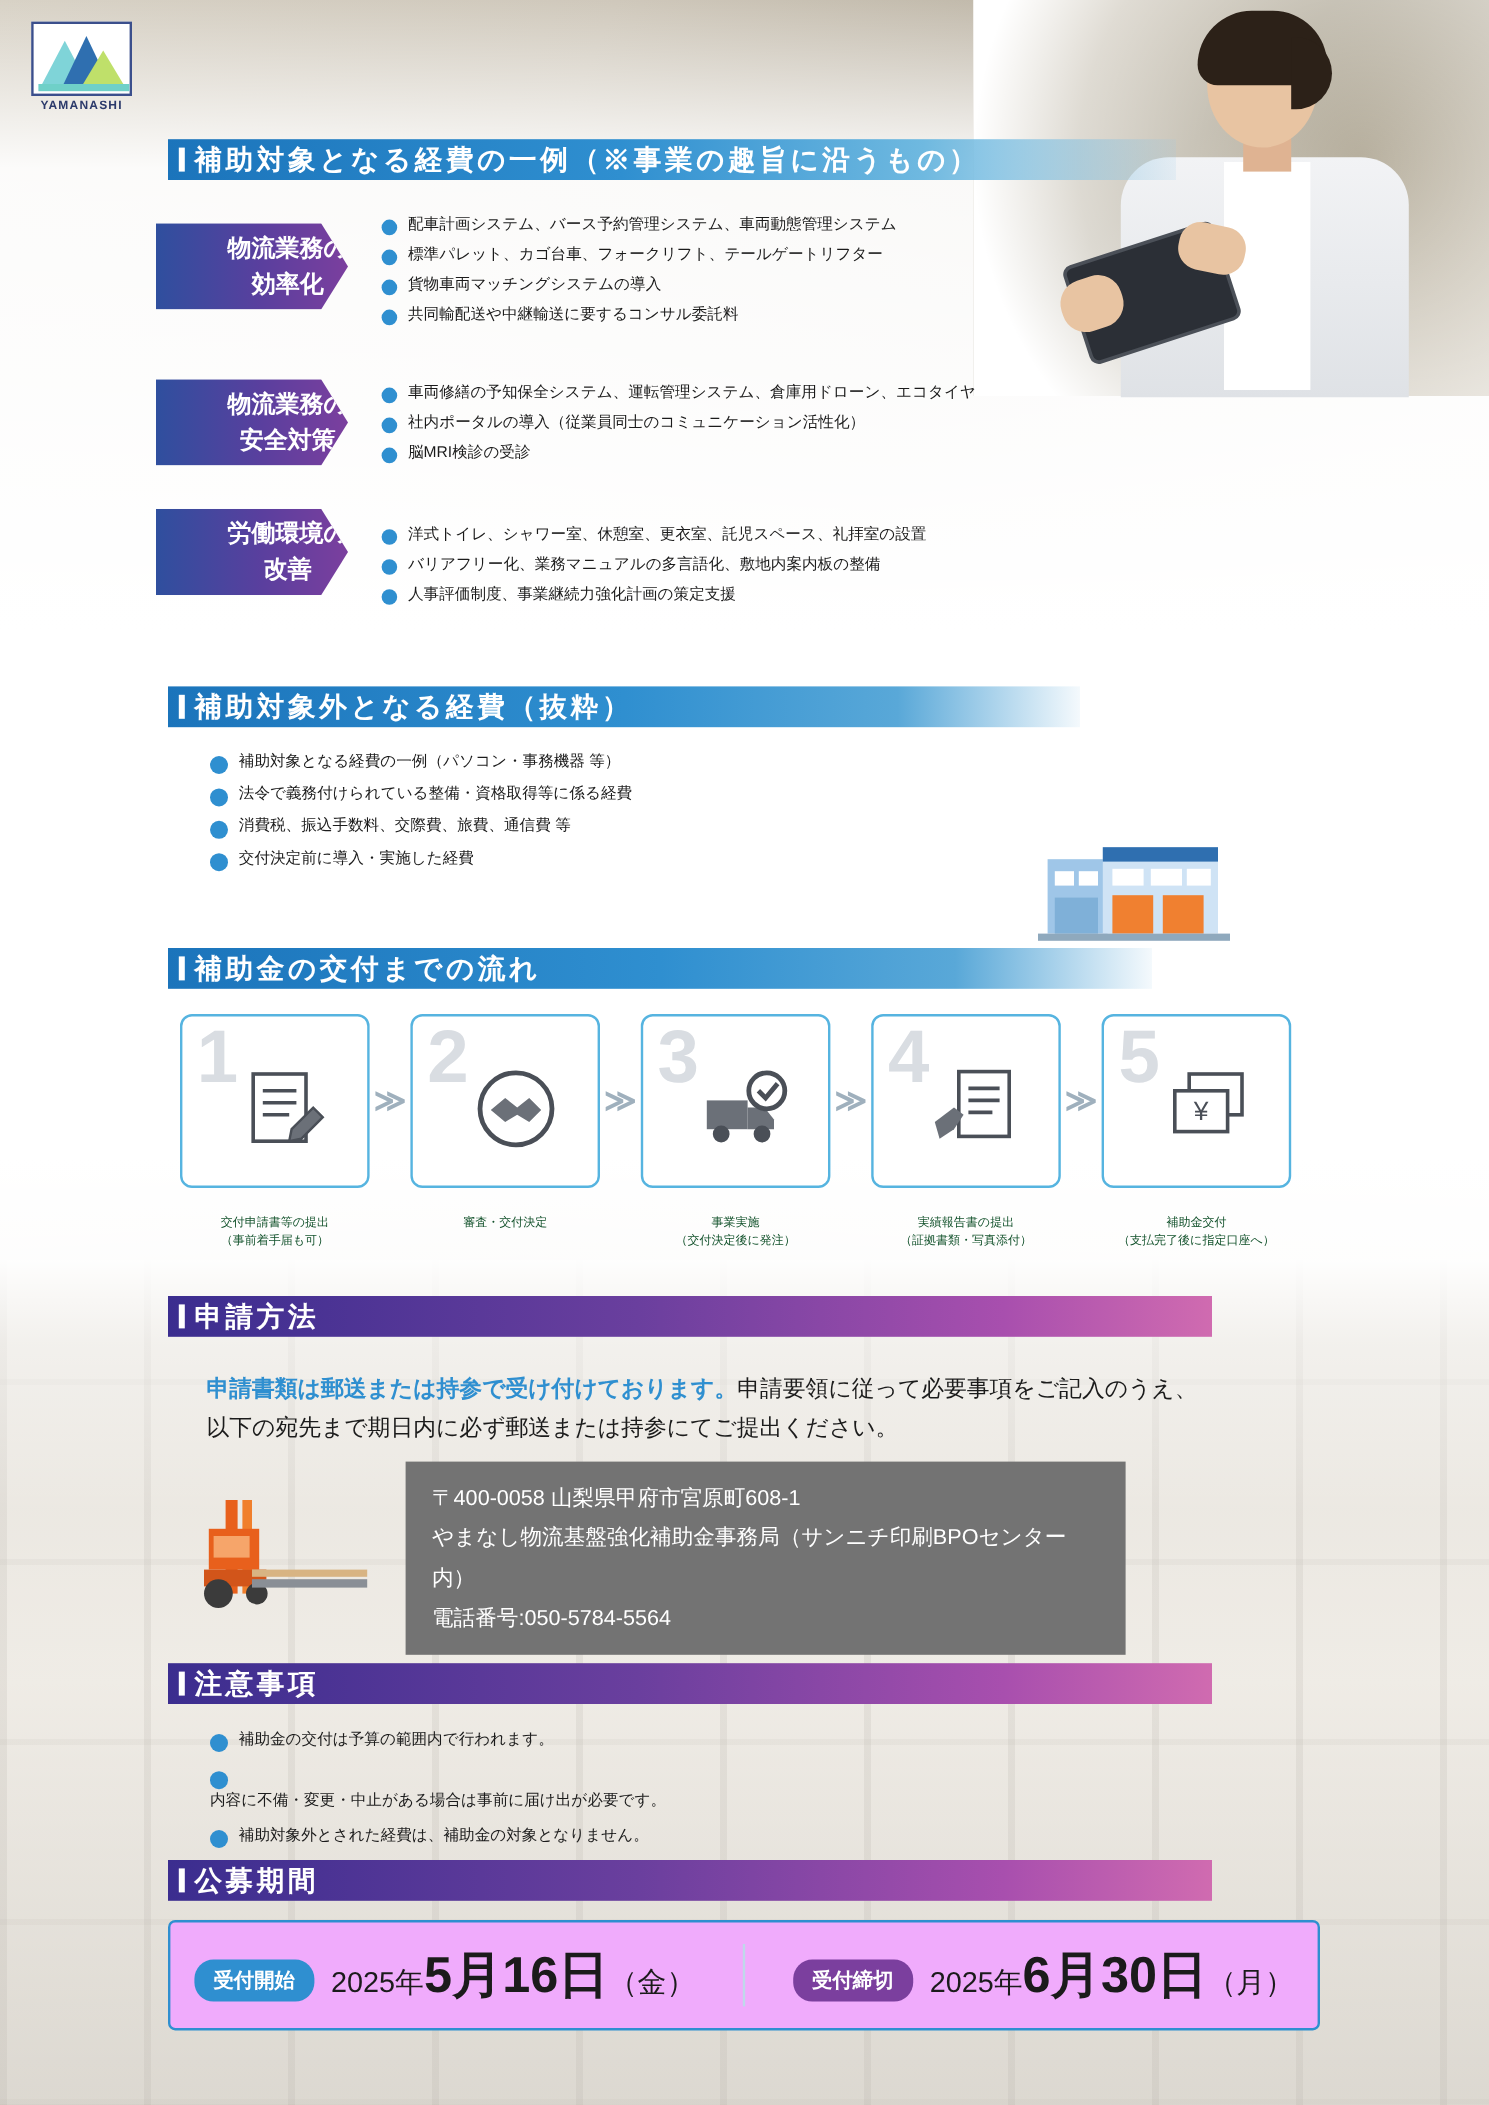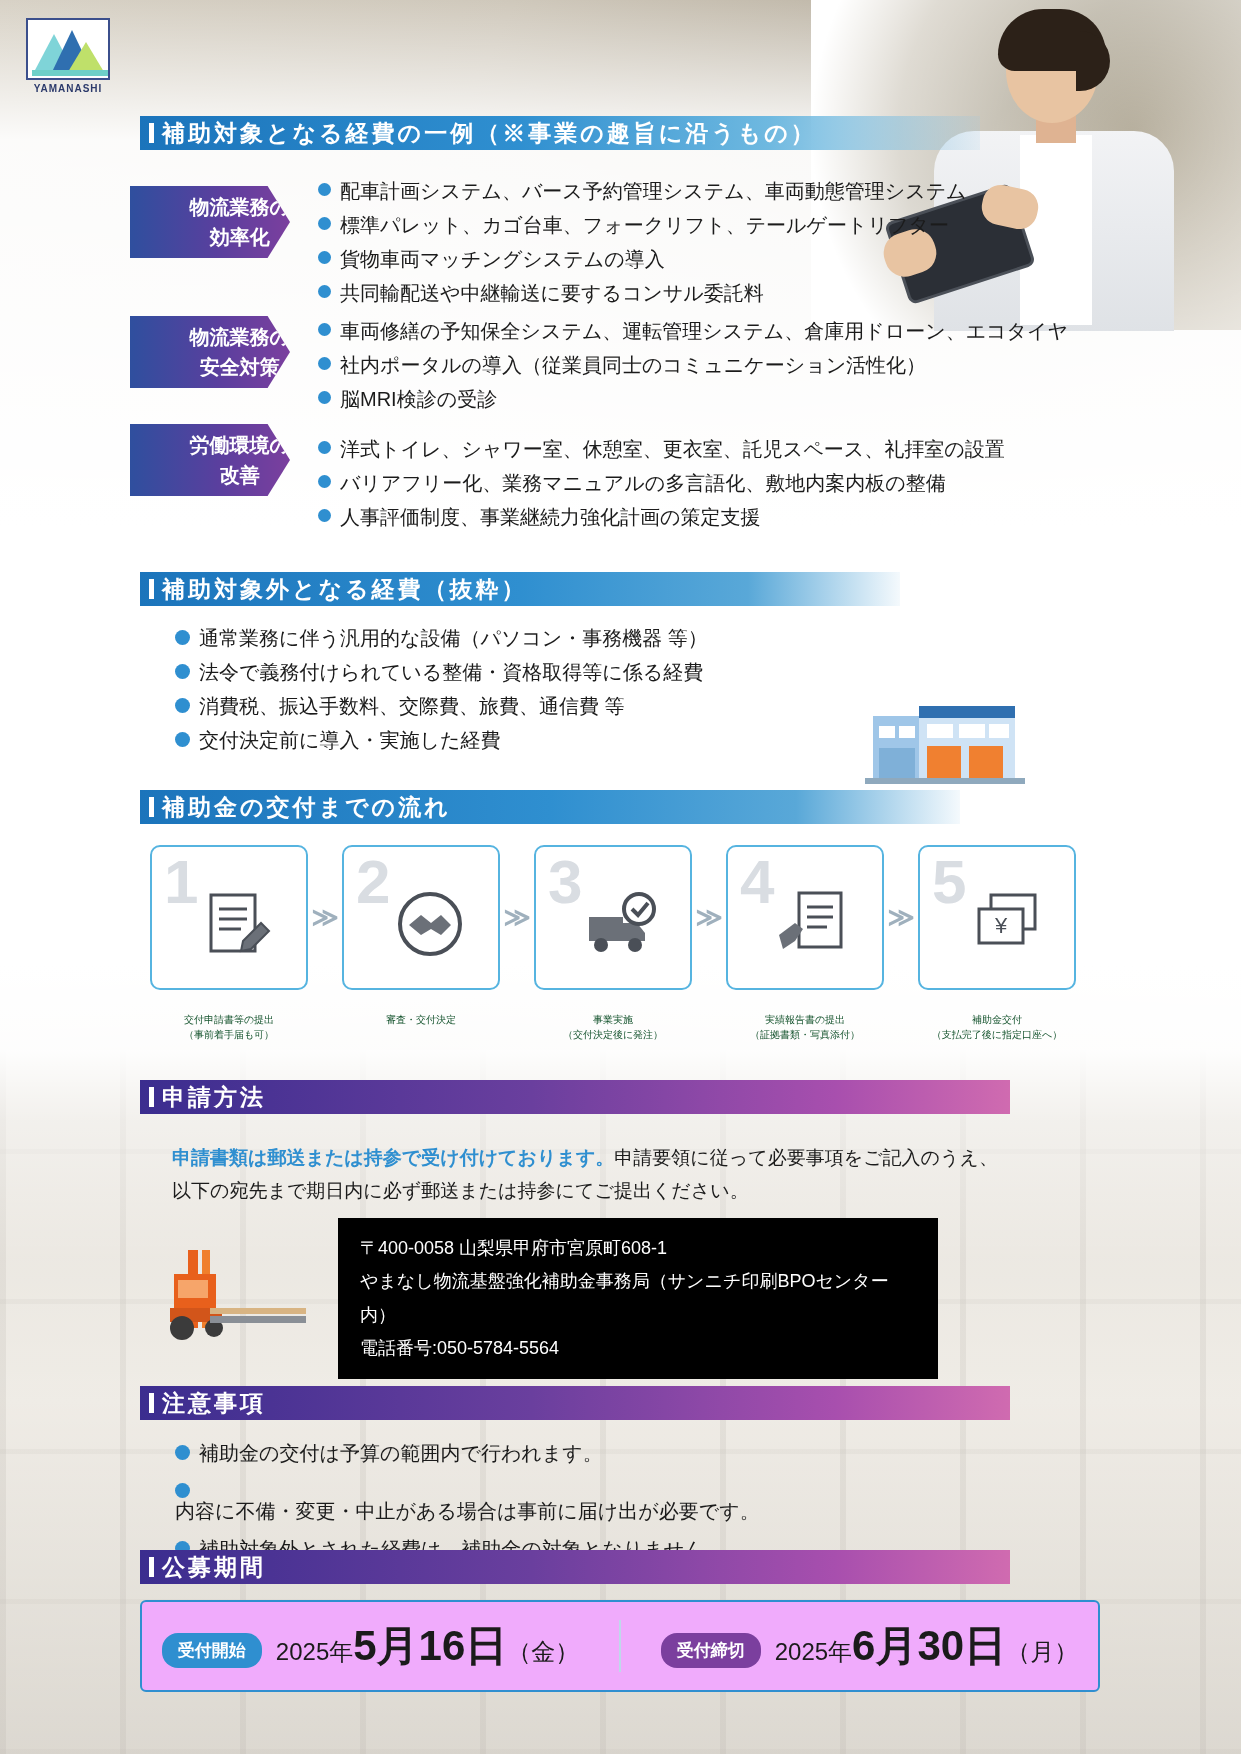--- a/index.html
+++ b/index.html
@@ -70,21 +70,21 @@
   .cat {
     position:absolute; width:160px; height:72px;
     background:linear-gradient(90deg,#2f4f9e 0%, #5a3f9e 55%, #7b3f9e 100%);
     color:#fff; display:flex; align-items:center; justify-content:flex-end;
     text-align:center; font-size:20px; font-weight:bold; line-height:1.5;
     clip-path: polygon(0 0, 86% 0, 100% 50%, 86% 100%, 0 100%);
   }
 
   
   .bullets { position:absolute; }
-  .bullet { display:flex; align-items:flex-start; margin-bottom:7px; font-size:20px; line-height:1.35; }
+  .bullet { display:flex; align-items:flex-start; margin-bottom:7px; font-size:13px; line-height:1.35; }
   .dot { width:13px; height:13px; border-radius:50%; background:#2f8fd0; margin-right:9px; margin-top:5px; flex:0 0 auto; }
   .dot-big { width:15px; height:15px; }
 
   
   .flow { position:absolute; left:150px; top:845px; width:960px; display:flex; align-items:flex-start; }
   .flow-step { width:158px; text-align:center; }
   .flow-card {
     width:158px; height:145px; border:2px solid #56b4e0; border-radius:10px; background:#ffffff;
     position:relative; display:flex; align-items:center; justify-content:center;
   }
@@ -93,21 +93,21 @@
   }
   .flow-ico { position:relative; z-index:2; width:82px; height:82px; margin-left:18px; margin-top:12px; }
   .flow-label { margin-top:23px; font-size:10px; color:#14532d; line-height:1.45; }
   .flow-arrow { width:34px; text-align:center; font-size:26px; color:#9fb0bd; line-height:145px; font-weight:bold; }
 
   
   .apply-text { position:absolute; left:172px; top:1141px; width:900px; font-size:19px; line-height:1.75; }
   .apply-hi { color:#2f8fd0; font-weight:bold; }
   .addr-box {
     position:absolute; left:338px; top:1218px; width:600px; padding:14px 22px;
-    background:#000000; color:#ffffff; font-size:18px; line-height:1.85;
+    background:#737373; color:#ffffff; font-size:18px; line-height:1.85;
   }
 
   
   .forklift { position:absolute; left:160px; top:1232px; width:180px; height:120px; }
 
   
   .factory { position:absolute; left:865px; top:690px; width:160px; height:110px; }
 
   
   .period-box {
@@ -229,21 +229,21 @@
         <span class="dot"></span>
         <span>人事評価制度、事業継続力強化計画の策定支援</span>
       </div>
   </div>
 
   <div class="sec-bar bar-blue2" style="left:140px; top:572px; width:760px;">補助対象外となる経費（抜粋）</div>
 
   <div class="bullets" style="left:175px; top:625px; width:700px;">
     <div class="bullet">
         <span class="dot dot-big"></span>
-        <span>通常業務に伴う汎用的な設備（パソコン・事務機器 等）</span>
+        <span>補助対象となる経費の一例（パソコン・事務機器 等）</span>
       </div>
     <div class="bullet">
         <span class="dot dot-big"></span>
         <span>法令で義務付けられている整備・資格取得等に係る経費</span>
       </div>
     <div class="bullet">
         <span class="dot dot-big"></span>
         <span>消費税、振込手数料、交際費、旅費、通信費 等</span>
       </div>
     <div class="bullet">

